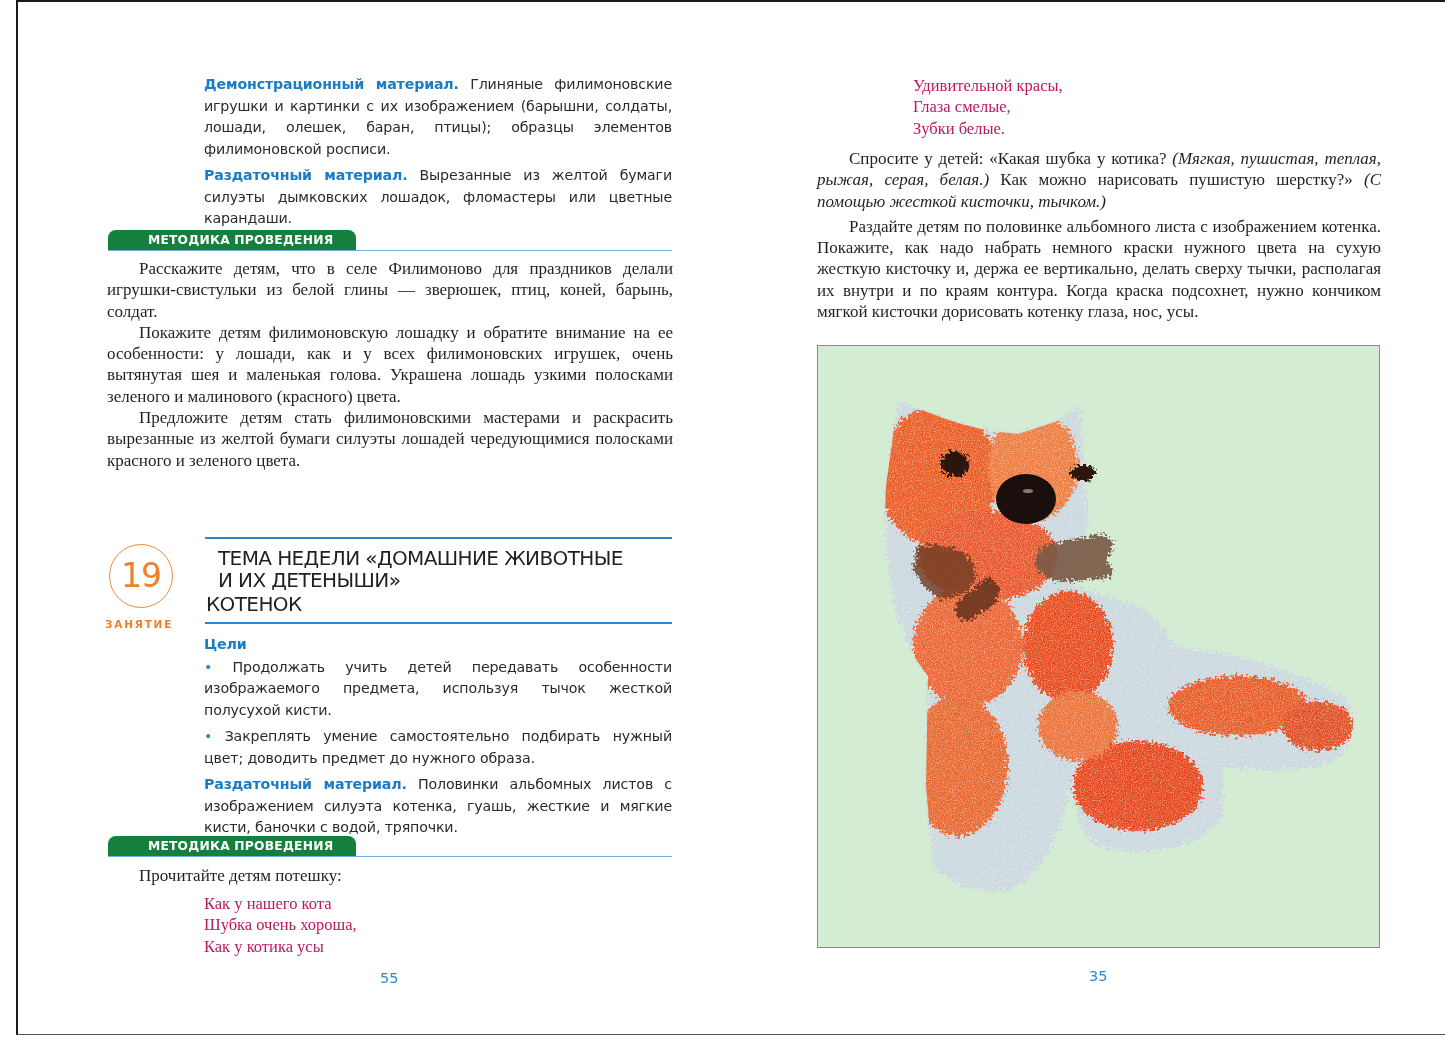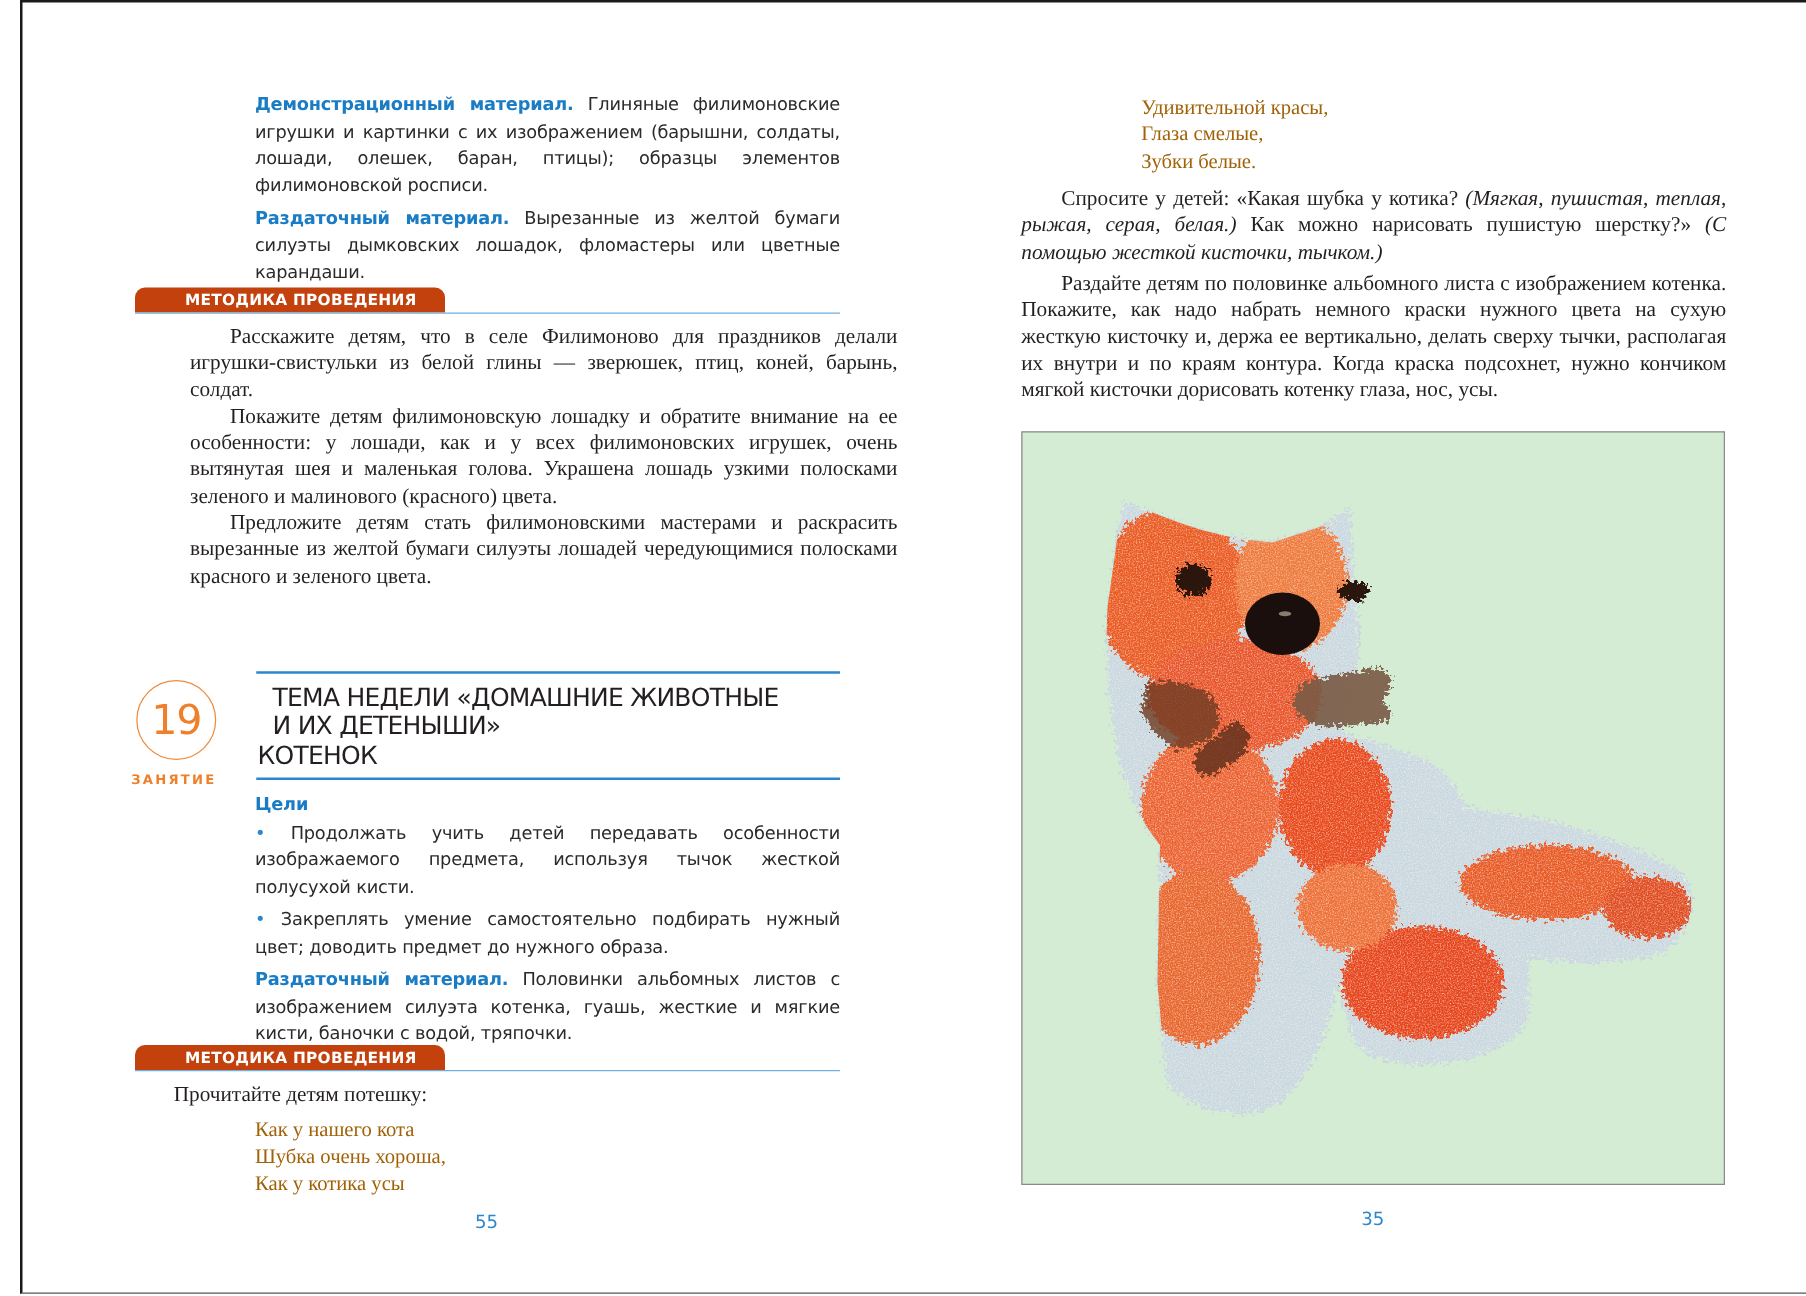--- a/index.html
+++ b/index.html
@@ -29,29 +29,29 @@
     .serif-block {
       font-family: "Liberation Serif", "DejaVu Serif", serif;
       font-size: 17px; line-height: 21.3px; color: #231f20;
       text-align: justify;
     }
     .serif-block p { margin: 0; text-indent: 32px; }
     .serif-block i { font-style: italic; }
 
     .poem {
       font-family: "Liberation Serif", "DejaVu Serif", serif;
-      font-size: 16.5px; line-height: 21.3px; color: #a16207;
+      font-size: 16.5px; line-height: 21.3px; color: #be185d;
     }
     .poem div { white-space: nowrap; }
 
     
     .sec-head { position: absolute; height: 22px; }
     .sec-tab {
       position: absolute; left: 0; top: 0; height: 20px; width: 248px;
-      background: #c2410c; border-radius: 8px 8px 0 0;
+      background: #15803d; border-radius: 8px 8px 0 0;
       color: #fff; font-family: "DejaVu Sans", "Liberation Sans", sans-serif;
       font-weight: bold; font-size: 12.3px; line-height: 21px;
       padding-left: 40px; box-sizing: border-box; letter-spacing: 0.2px;
     }
     .sec-line {
       position: absolute; left: 0; top: 20px; height: 1px; width: 564px;
       background: #6fb0e0;
     }
 
     
@@ -102,21 +102,21 @@
     <div class="abs sans-block" style="left:186px; top:72px; width:468px;">
       <p><span class="lbl">Демонстрационный материал.</span><span> Глиняные филимоновские игрушки и картинки с их изображением (барышни, солдаты, лошади, олешек, баран, птицы); образцы элементов филимоновской росписи.</span></p>
       <p><span class="lbl">Раздаточный материал.</span><span> Вырезанные из желтой бумаги силуэты дымковских лошадок, фломастеры или цветные карандаши.</span></p>
     </div>
 
     <div class="sec-head" style="left:90px; top:228px;">
       <div class="sec-tab">МЕТОДИКА ПРОВЕДЕНИЯ</div>
       <div class="sec-line"></div>
     </div>
 
-    <div class="abs serif-block" style="left:89px; top:256px; width:566px;margin-left:45px;">
+    <div class="abs serif-block" style="left:89px; top:256px; width:566px;">
       <p>Расскажите детям, что в селе Филимоново для праздников делали игрушки-свистульки из белой глины — зверюшек, птиц, коней, барынь, солдат.</p>
       <p>Покажите детям филимоновскую лошадку и обратите внимание на ее особенности: у лошади, как и у всех филимоновских игрушек, очень вытянутая шея и маленькая голова. Украшена лошадь узкими полосками зеленого и малинового (красного) цвета.</p>
       <p>Предложите детям стать филимоновскими мастерами и раскрасить вырезанные из желтой бумаги силуэты лошадей чередующимися полосками красного и зеленого цвета.</p>
     </div>
 
     <div class="rule-blue" style="left:187px; top:535px; width:467px;"></div>
     <div class="lesson-circle">19</div>
     <div class="lesson-label">ЗАНЯТИЕ</div>
     <div class="lesson-title">
       <div>ТЕМА НЕДЕЛИ «ДОМАШНИЕ ЖИВОТНЫЕ</div>

